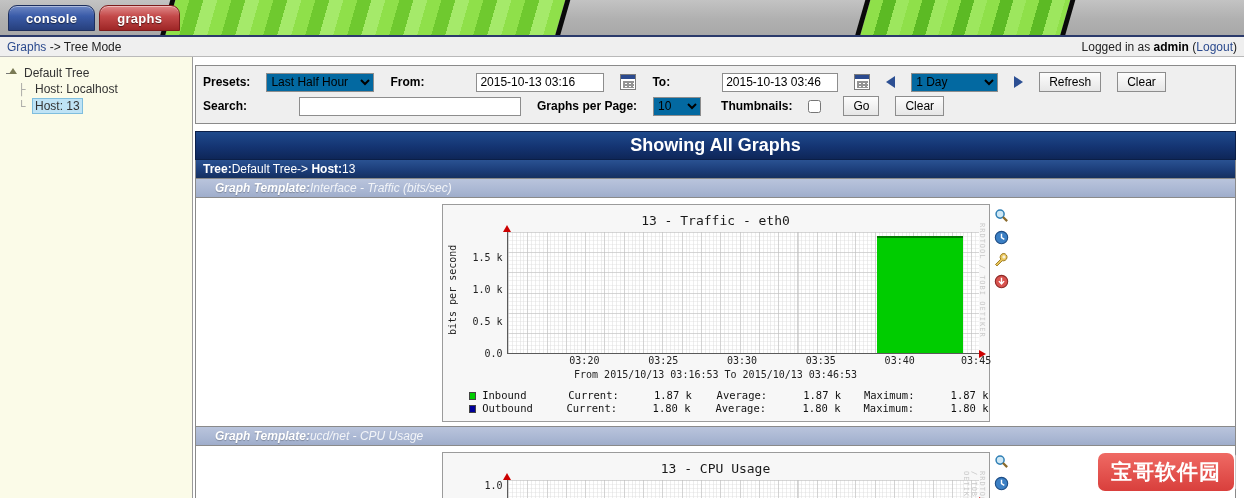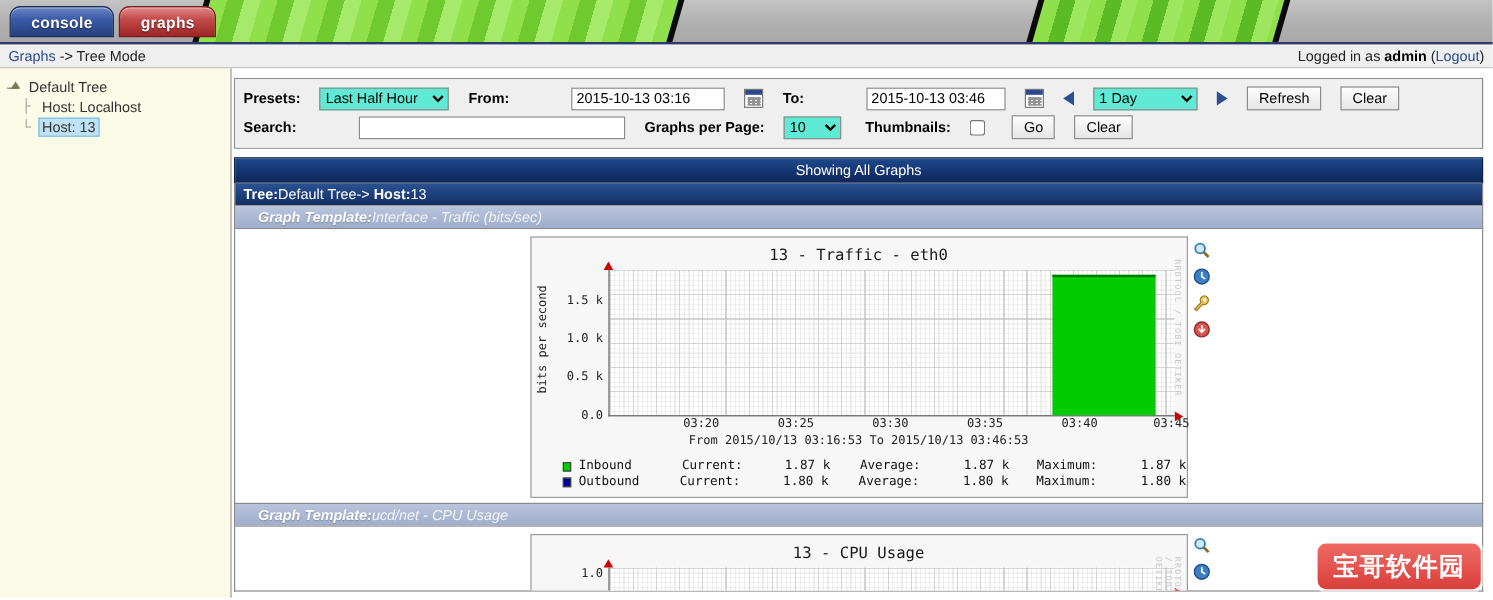--- a/index.html
+++ b/index.html
@@ -123,21 +123,21 @@
   }
   .panel-body { background:#efefef; padding:4px 7px 5px 7px; }
   .frow { display:flex; align-items:center; gap:16px; padding:2px 0; flex-wrap:nowrap; }
   .flabel { font-weight:bold; font-size:12px; color:#000; white-space:nowrap; }
   input[type=text] {
     font-family:"Liberation Sans", sans-serif; font-size:12px;
     border:1px solid #8d8d8d; background:#fff; padding:1px 3px; height:19px;margin-left:36px;
   }
   select {
     font-family:"Liberation Sans", sans-serif; font-size:12px;
-    border:1px solid #8d8d8d; background:#5eead4; height:19px;
+    border:1px solid #8d8d8d; background:#0369a1; height:19px;
   }
   .btn {
     font-family:"Liberation Sans", sans-serif; font-size:12px;
     border:1px solid #8d8d8d;
     background: linear-gradient(to bottom,#fdfdfd,#e6e6e6);
     padding:1px 9px; height:20px; cursor:pointer; color:#000;
   }
   .cal-ico {
     width:16px;height:16px;border:1px solid #7b7b7b;background:#fff;
     display:inline-block;position:relative;cursor:pointer;
@@ -150,21 +150,21 @@
     background-size:100% 100%;opacity:.65;}
   .arrow-l, .arrow-r { width:0;height:0;cursor:pointer; }
   .arrow-l { border-top:6px solid transparent;border-bottom:6px solid transparent;border-right:9px solid #2c4f93; }
   .arrow-r { border-top:6px solid transparent;border-bottom:6px solid transparent;border-left:9px solid #2c4f93; }
   input[type=checkbox]{ width:13px;height:13px;margin:0; }
 
   
   .showbar {
     margin-top:7px;
     background: linear-gradient(to bottom,#1f4a8c 0%,#143472 55%,#0e2658 100%);
-    color:#fff; font-weight:normal; font-size:12px;
+    color:#fff; font-weight:bold; font-size:18px;
     text-align:center; padding:3px 0;
     border:1px solid #0b1f48;
   }
   .treebar {
     background: linear-gradient(to bottom,#2a5292 0%,#1b3c78 60%,#15305f 100%);
     color:#fff; font-size:12px; padding:2px 7px;
     border-left:1px solid #8a8a8a;border-right:1px solid #8a8a8a;border-bottom:1px solid #8a8a8a;
   }
   .treebar b { font-weight:bold; }
   .tmplbar {

